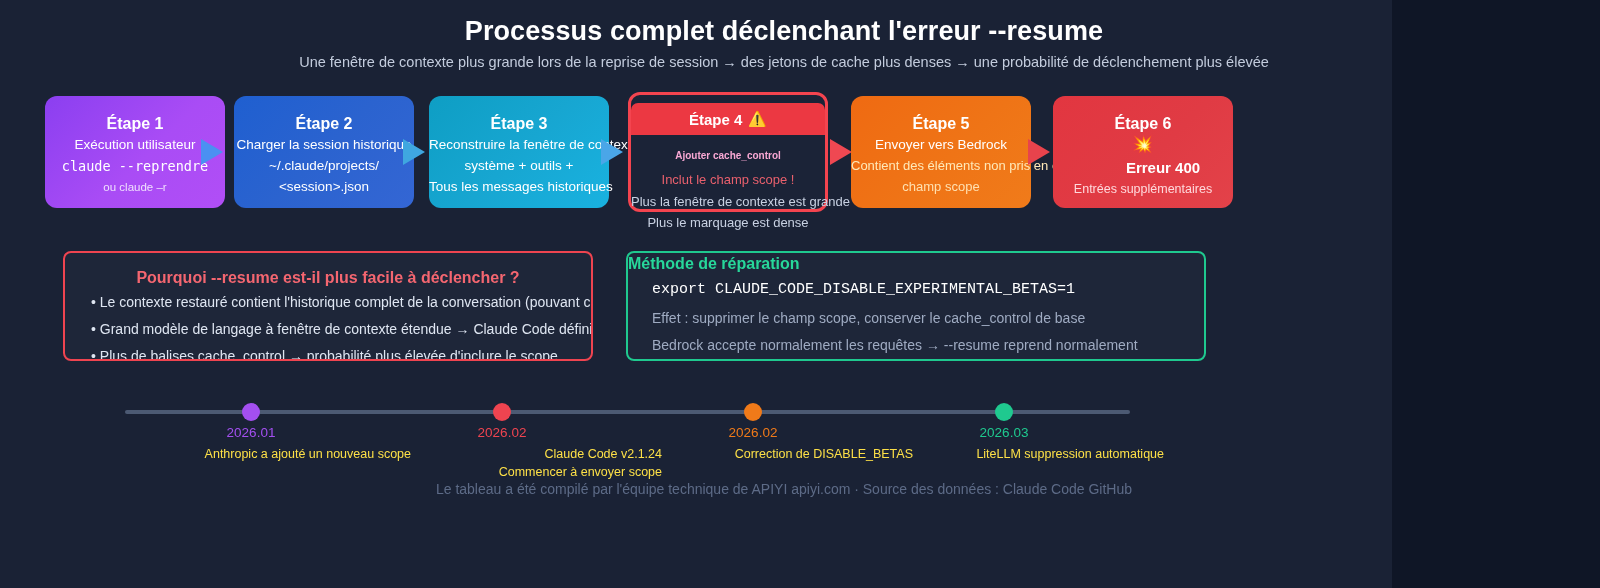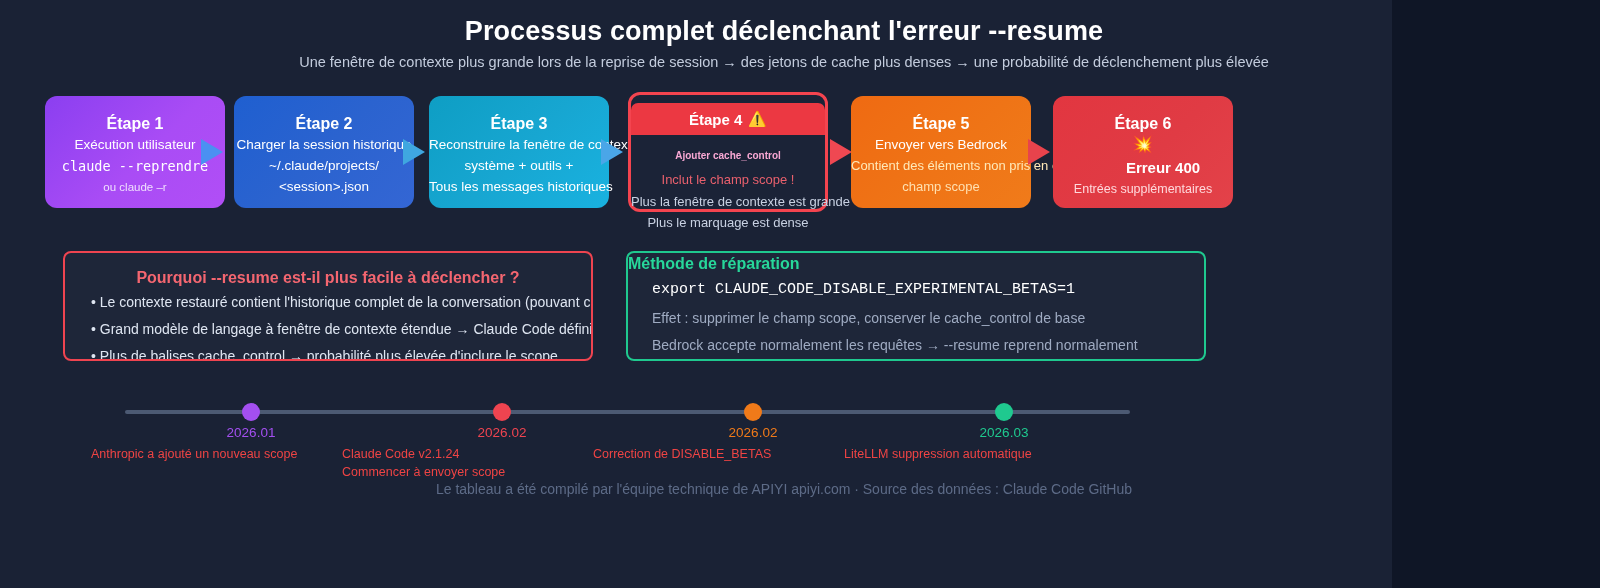--- a/index.html
+++ b/index.html
@@ -236,23 +236,23 @@
     left: -110px; top: 25px;
     width: 220px;
     text-align: center;
     font-size: 13.5px;
     white-space: nowrap;
   }
   .tl-desc {
     position: absolute;
     left: -160px; top: 45px;
     width: 320px;
-    text-align: left;
+    text-align: right;
     font-size: 12.5px;
-    color: #ef4444;
+    color: #fde047;
     line-height: 18px;
   }
 
   
   .footer {
     position: absolute;
     left: 0; top: 481px;
     width: 1568px;
     text-align: center;
     font-size: 14px;

